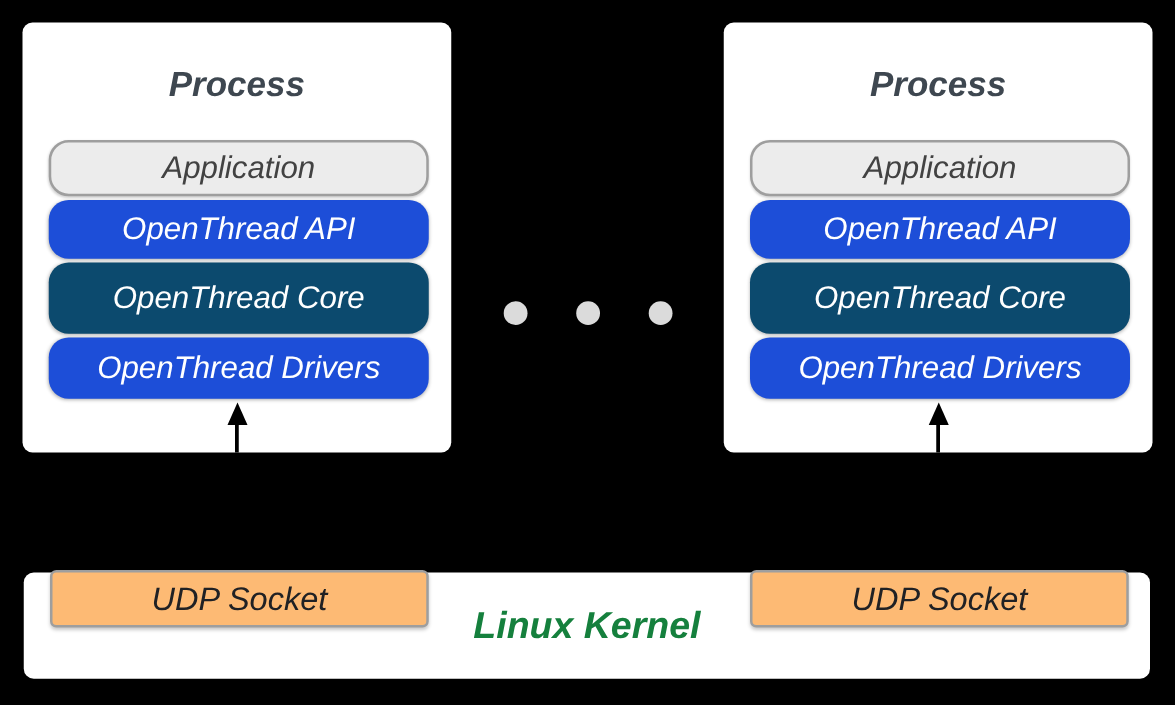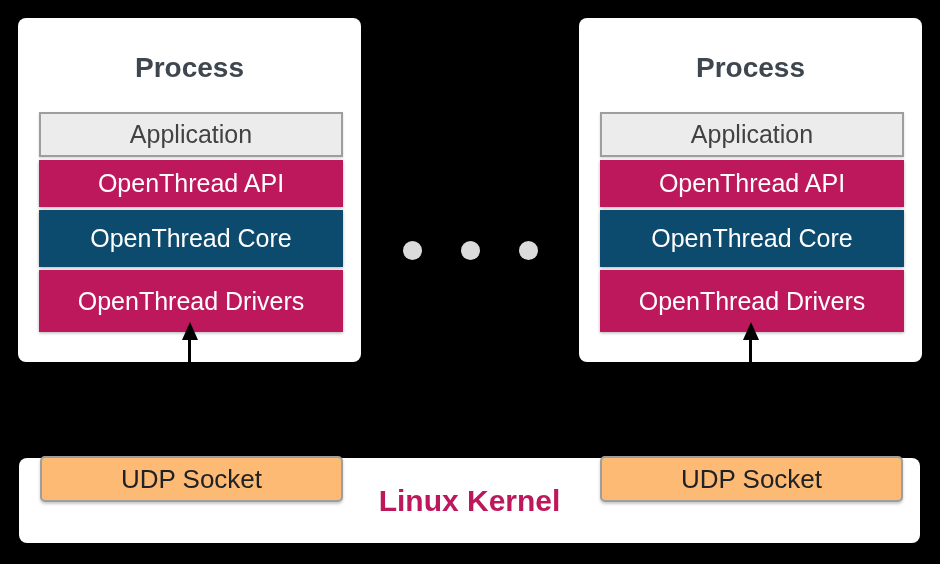--- a/index.html
+++ b/index.html
@@ -1,18 +1,18 @@
 <!DOCTYPE html>
 <html><head>
 <meta charset="utf-8">
 <style>
   html, body { margin:0; padding:0; background:#000; }
   .stage {
     position:relative; width:940px; height:564px; background:#000000;
-    font-family:"Liberation Sans","DejaVu Sans",sans-serif; overflow:hidden;
+    font-family:"Liberation Sans","DejaVu Sans",sans-serif; overflow:hidden;font-style:italic;
   }
 
   
   .panel {
     position:absolute; top:18px; width:343px; height:344px;
     background:#ffffff; border-radius:8px;
   }
   .panel-left  { left:18px; }
   .panel-right { left:579px; }
 
@@ -21,35 +21,35 @@
     text-align:center; font-size:28px; font-weight:700; color:#3E4750;
     line-height:1;
   }
 
   .layers {
     position:absolute; top:94px; left:21px; right:18px;
     display:flex; flex-direction:column; gap:3px;
   }
   .layer {
     display:flex; align-items:center; justify-content:center;
-    border-radius:0; font-size:25px; line-height:1;
+    border-radius:16px; font-size:25px; line-height:1;
   }
   .layer-gray {
     height:41px; background:#ECECEC; border:2px solid #9E9E9E;
     color:#424242; box-shadow:0 1px 2px rgba(0,0,0,0.18);
   }
   .layer-cyan {
-    height:47px; background:#be185d; color:#ffffff;
+    height:47px; background:#1d4ed8; color:#ffffff;
     box-shadow:0 1px 3px rgba(0,0,0,0.30);
   }
   .layer-blue {
     height:57px; background:#0c4a6e; color:#ffffff;
     box-shadow:0 1px 3px rgba(0,0,0,0.30);
   }
-  .layer-h49 { height:62px; }
+  .layer-h49 { height:49px; }
 
   
   .arrow {
     position:absolute; left:50%; bottom:0; transform:translateX(-50%);
     width:18px; height:40px;
   }
   .arrow-head {
     width:0; height:0; margin:0 auto;
     border-left:8px solid transparent; border-right:8px solid transparent;
     border-bottom:18px solid #000000;
@@ -69,21 +69,21 @@
     position:absolute; top:-2px; height:42px;
     background:#fdba74; border:2px solid #9E9E9E; border-radius:5px;
     display:flex; align-items:center; justify-content:center;
     font-size:26px; color:#202124; line-height:1;
     box-shadow:0 2px 3px rgba(0,0,0,0.22);
   }
   .udp-left  { left:21px;  width:299px; }
   .udp-right { left:581px; width:299px; }
   .kernel-label {
     position:absolute; left:0; right:0; top:50%; transform:translateY(-50%);
-    text-align:center; font-size:30px; font-weight:700; color:#be185d;
+    text-align:center; font-size:30px; font-weight:700; color:#15803d;
     line-height:1;
   }
 </style>
 </head>
 <body>
 
 <div class="stage">
 
   <section class="panel panel-left">
     <h2 class="panel-title">Process</h2>

